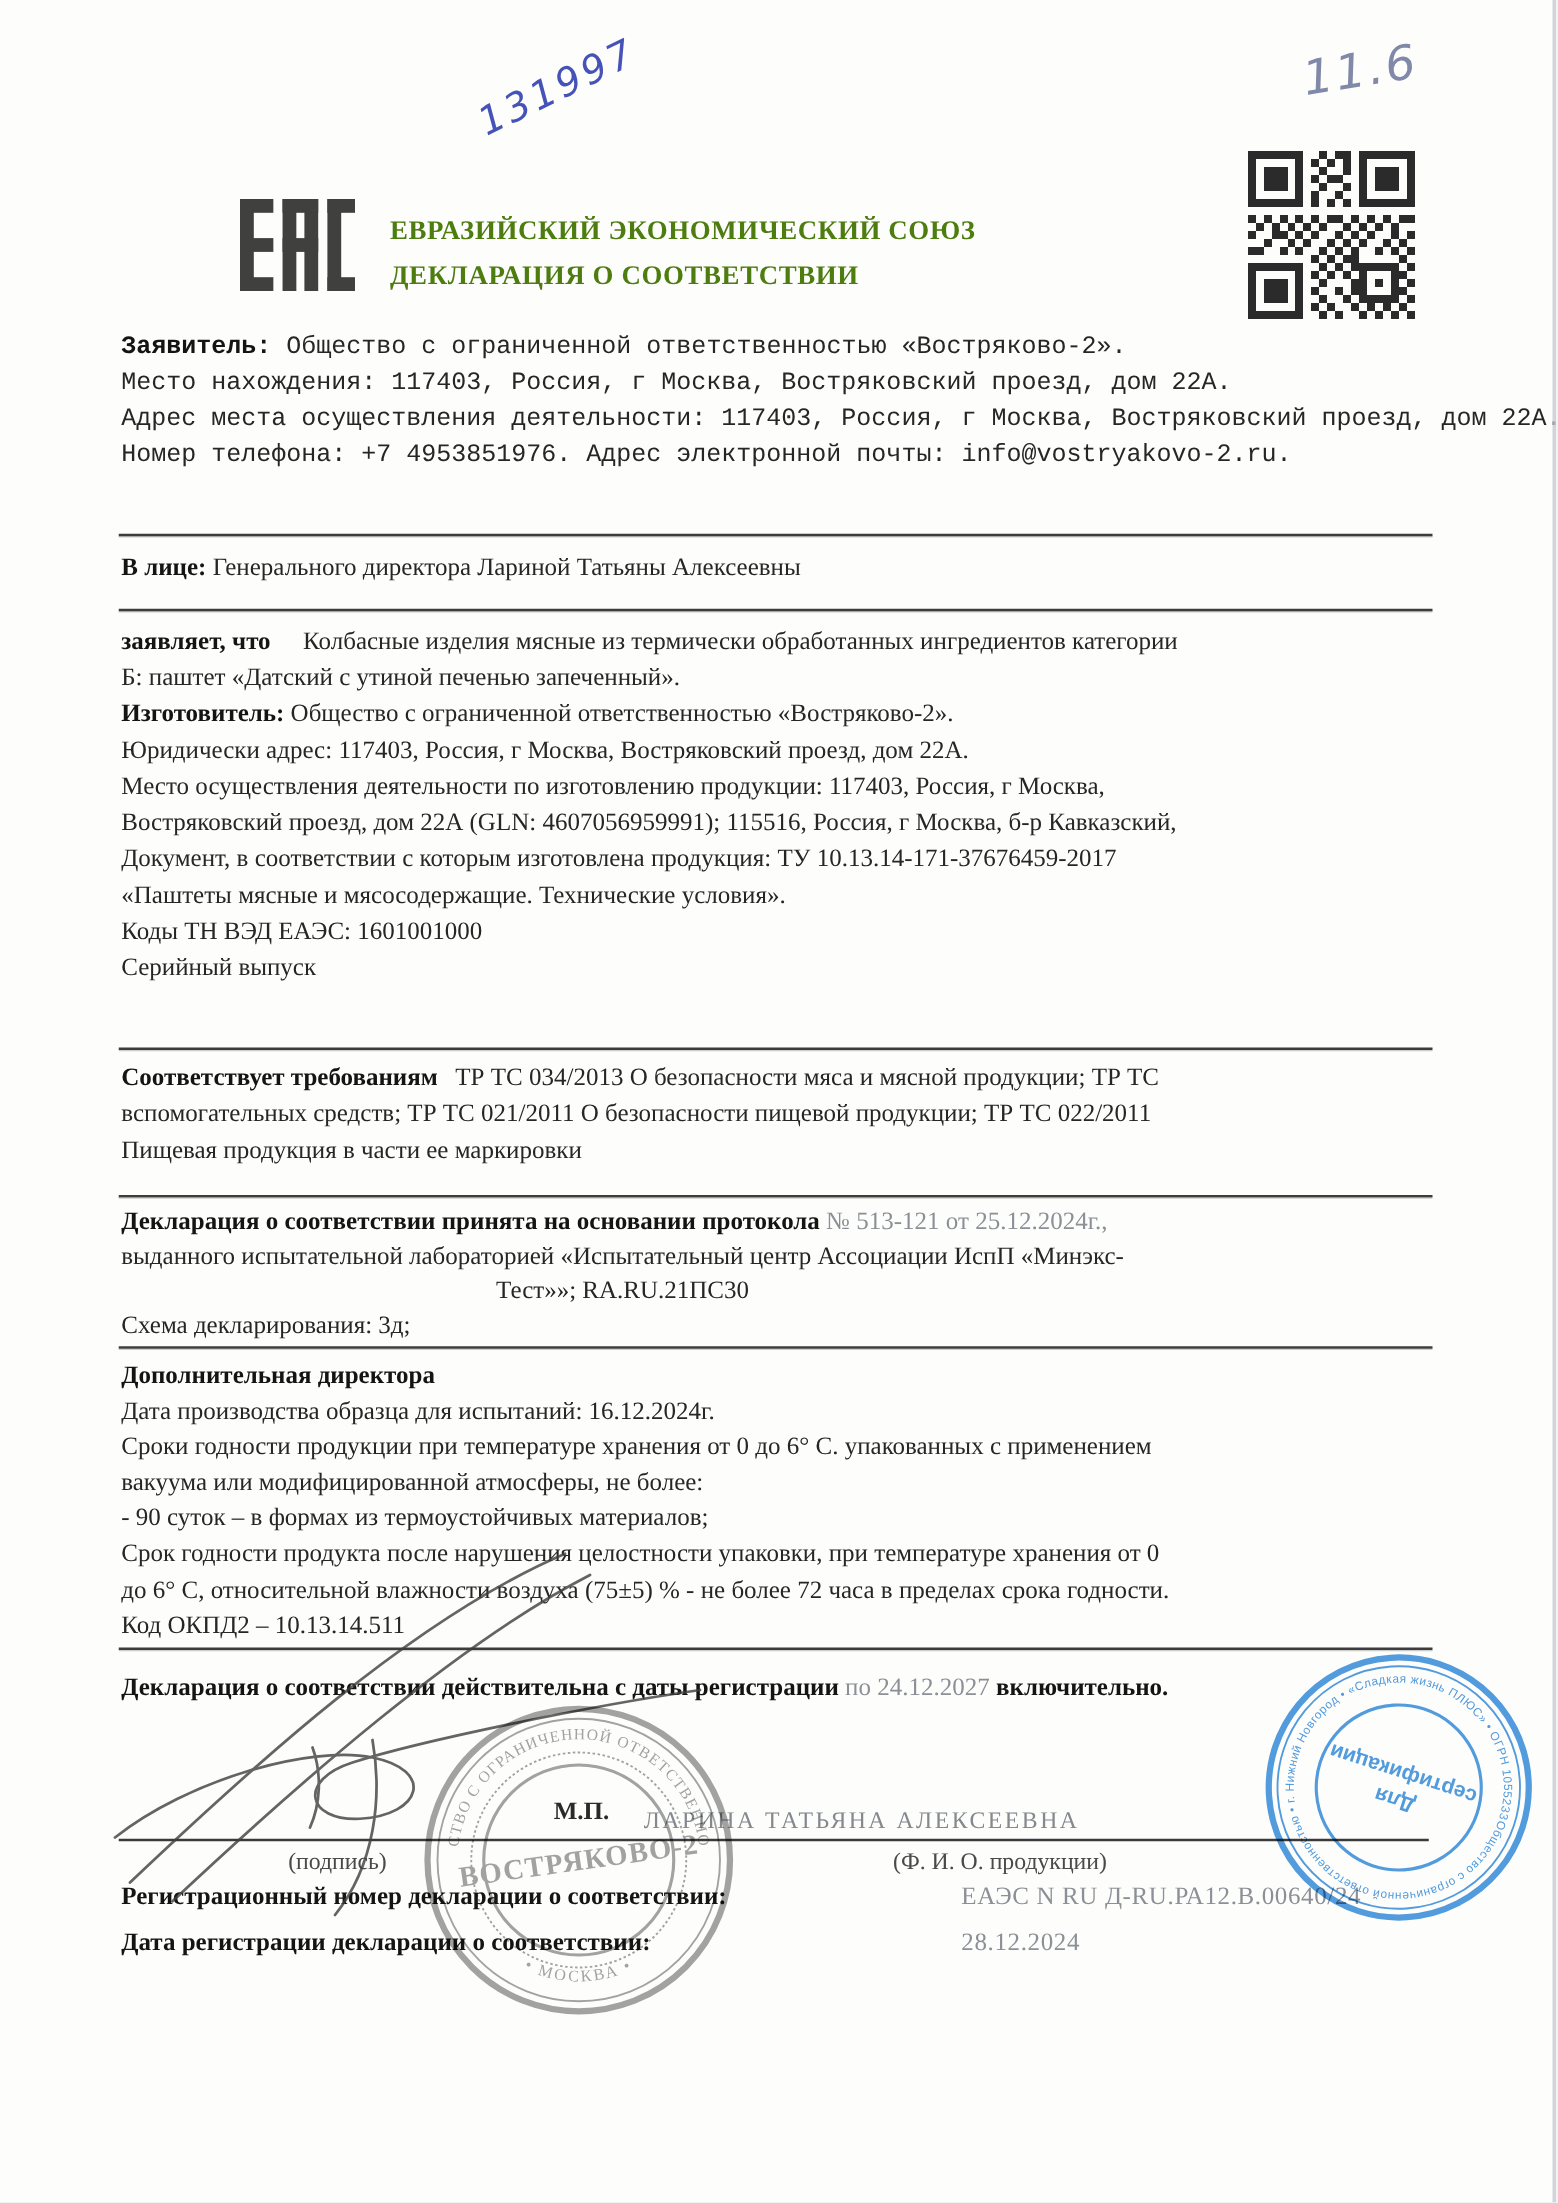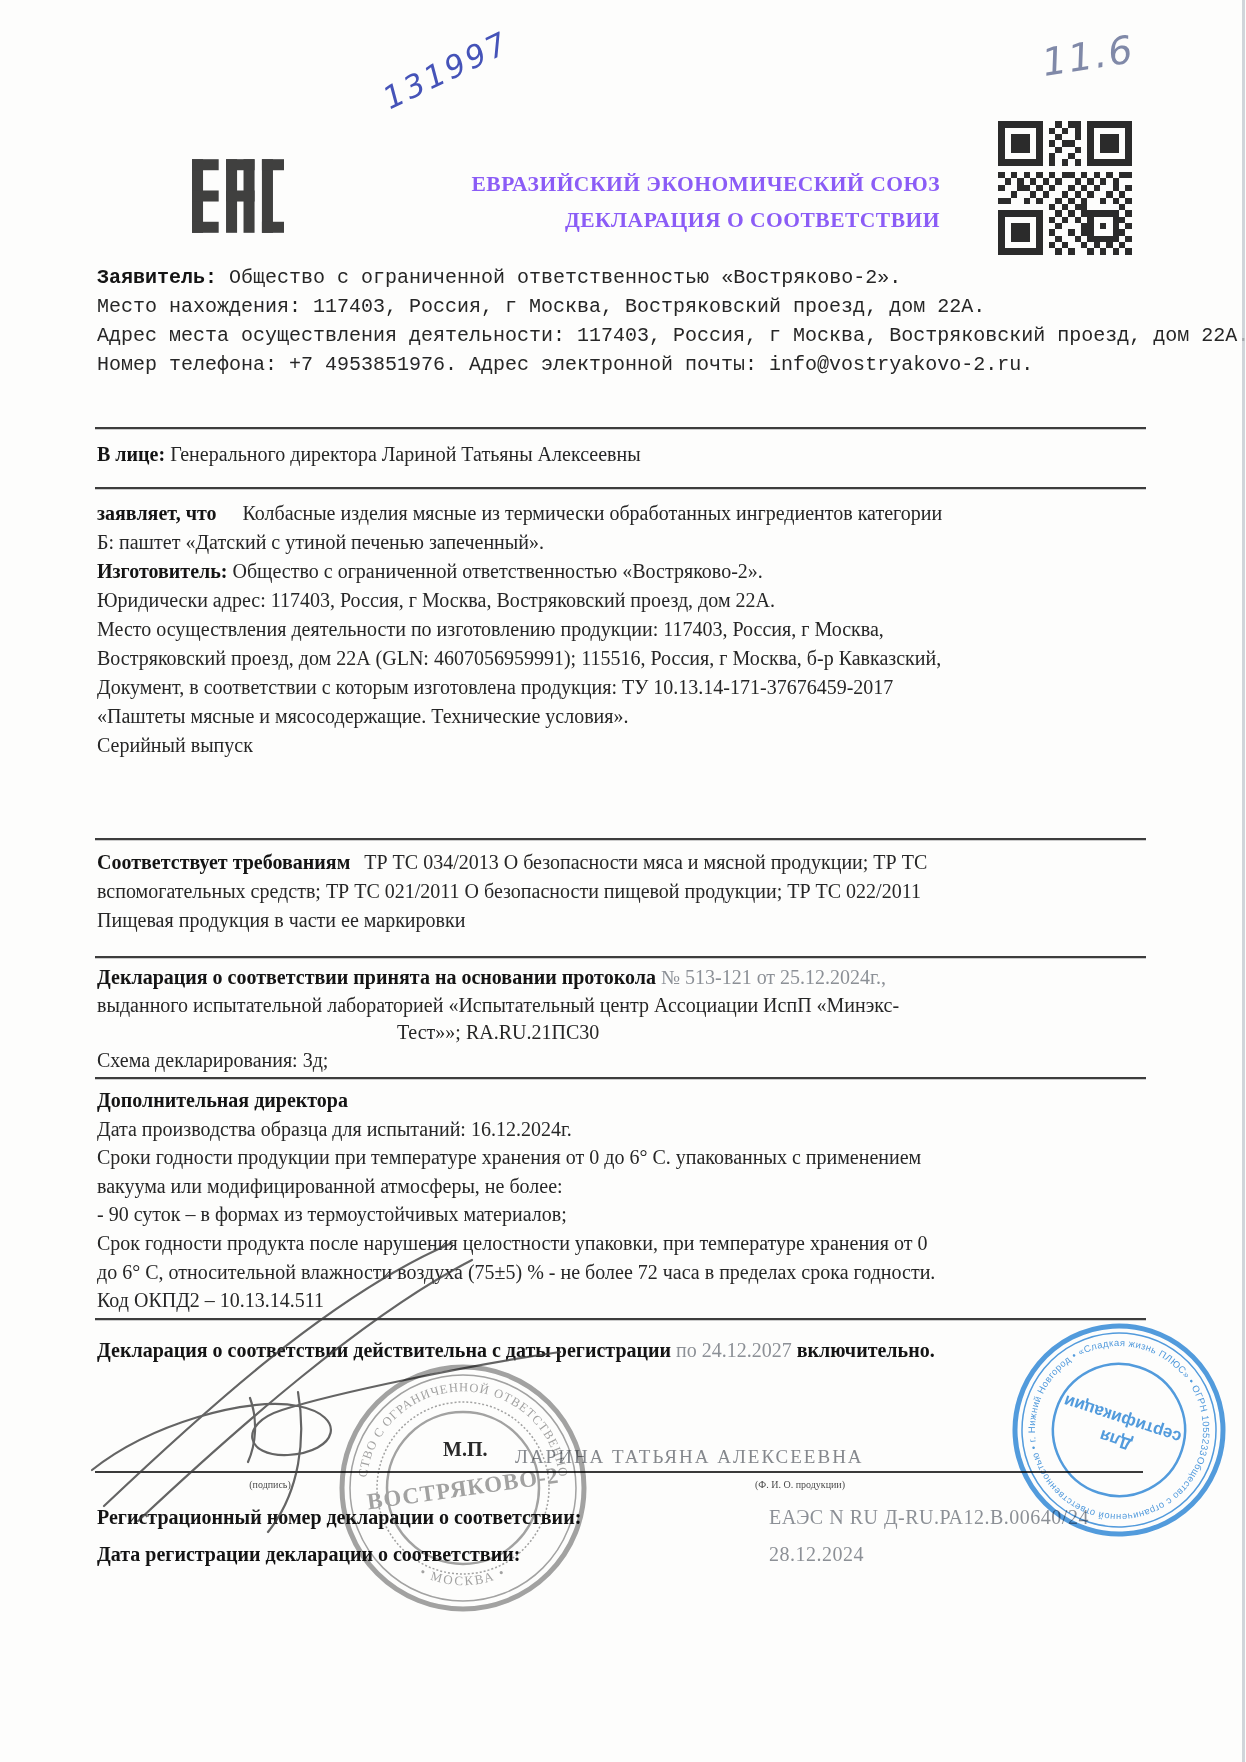--- a/index.html
+++ b/index.html
@@ -5,27 +5,27 @@
   html,body{margin:0;padding:0;background:#e8e8e8;}
   .page{position:relative;width:1246px;height:1762px;background:#fdfdfc;margin:0 auto;overflow:hidden;
         font-family:"Liberation Serif","DejaVu Serif",serif;color:#262626;}
   .page::after{content:"";position:absolute;right:1px;top:0;bottom:0;width:3px;background:#c6cad1;opacity:.8;}
   .abs{position:absolute;}
   .ln{white-space:nowrap;font-size:20px;line-height:29px;}
   .b{font-weight:bold;color:#141414;}
   .g{color:#8c9096;}
   .blk{position:absolute;left:97px;}
   .hr{position:absolute;left:95px;width:1051px;border-top:2px solid #3d3d3d;box-shadow:0 1px 0 rgba(60,60,60,.25);}
-  .title{position:absolute;left:330px;width:610px;text-align:right;font-weight:bold;color:#8b5cf6;
+  .title{position:absolute;left:312px;width:610px;text-align:left;font-weight:bold;color:#4d7c0f;
          font-size:21.5px;letter-spacing:.5px;white-space:nowrap;}
   .hand1{position:absolute;left:378px;top:52px;font-family:"DejaVu Sans",sans-serif;font-style:italic;
          font-size:31px;color:#4553b8;transform:rotate(-26deg);letter-spacing:3px;}
   .hand2{position:absolute;left:1042px;top:34px;font-family:"DejaVu Sans",sans-serif;font-style:italic;
          font-size:38px;color:#8089a8;transform:rotate(-9deg);letter-spacing:2px;}
-  .cap{position:absolute;font-size:10px;color:#4a4a4a;text-align:center;white-space:nowrap;}
+  .cap{position:absolute;font-size:19px;color:#4a4a4a;text-align:center;white-space:nowrap;}
   .mp{position:absolute;left:443px;top:1438px;font-size:20px;font-weight:bold;color:#2a2a2a;}
   .fio{position:absolute;left:515px;top:1446px;font-size:19px;color:#85888d;letter-spacing:2px;white-space:nowrap;}
   .sigline{position:absolute;left:95px;top:1471px;width:1048px;border-top:2px solid #3a3a3a;}
   .reg-label{font-size:20px;font-weight:bold;color:#141414;white-space:nowrap;}
   .reg-val{position:absolute;left:672px;font-size:20px;color:#8c9096;white-space:nowrap;letter-spacing:.5px;}
   svg{display:block;}
   .stamp{mix-blend-mode:multiply;}
   .gap{display:inline-block;width:26px;}
   .gap2{display:inline-block;width:14px;}
 </style>
@@ -94,20 +94,21 @@
 
   <div class="blk" style="top:499px;">
     <div class="ln"><span class="b">заявляет, что</span><span class="gap"></span><span>Колбасные изделия мясные из термически обработанных ингредиентов категории</span></div>
     <div class="ln">Б: паштет «Датский с утиной печенью запеченный».</div>
     <div class="ln"><span class="b">Изготовитель:</span> <span>Общество с ограниченной ответственностью «Востряково-2».</span></div>
     <div class="ln">Юридически адрес: 117403, Россия, г Москва, Востряковский проезд, дом 22А.</div>
     <div class="ln">Место осуществления деятельности по изготовлению продукции: 117403, Россия, г Москва,</div>
     <div class="ln">Востряковский проезд, дом 22А (GLN: 4607056959991); 115516, Россия, г Москва, б-р Кавказский,</div>
     <div class="ln">Документ, в соответствии с которым изготовлена продукция: ТУ 10.13.14-171-37676459-2017</div>
     <div class="ln">«Паштеты мясные и мясосодержащие. Технические условия».</div>
+    <div class="ln">Коды ТН ВЭД ЕАЭС: 1601001000</div>
     <div class="ln">Серийный выпуск</div>
   </div>
 
   <div class="hr" style="top:838px;"></div>
 
   <div class="blk" style="top:848px;">
     <div class="ln"><span class="b">Соответствует требованиям</span><span class="gap2"></span><span>ТР ТС 034/2013 О безопасности мяса и мясной продукции; ТР ТС</span></div>
     <div class="ln">вспомогательных средств; ТР ТС 021/2011 О безопасности пищевой продукции; ТР ТС 022/2011</div>
     <div class="ln">Пищевая продукция в части ее маркировки</div>
   </div>

